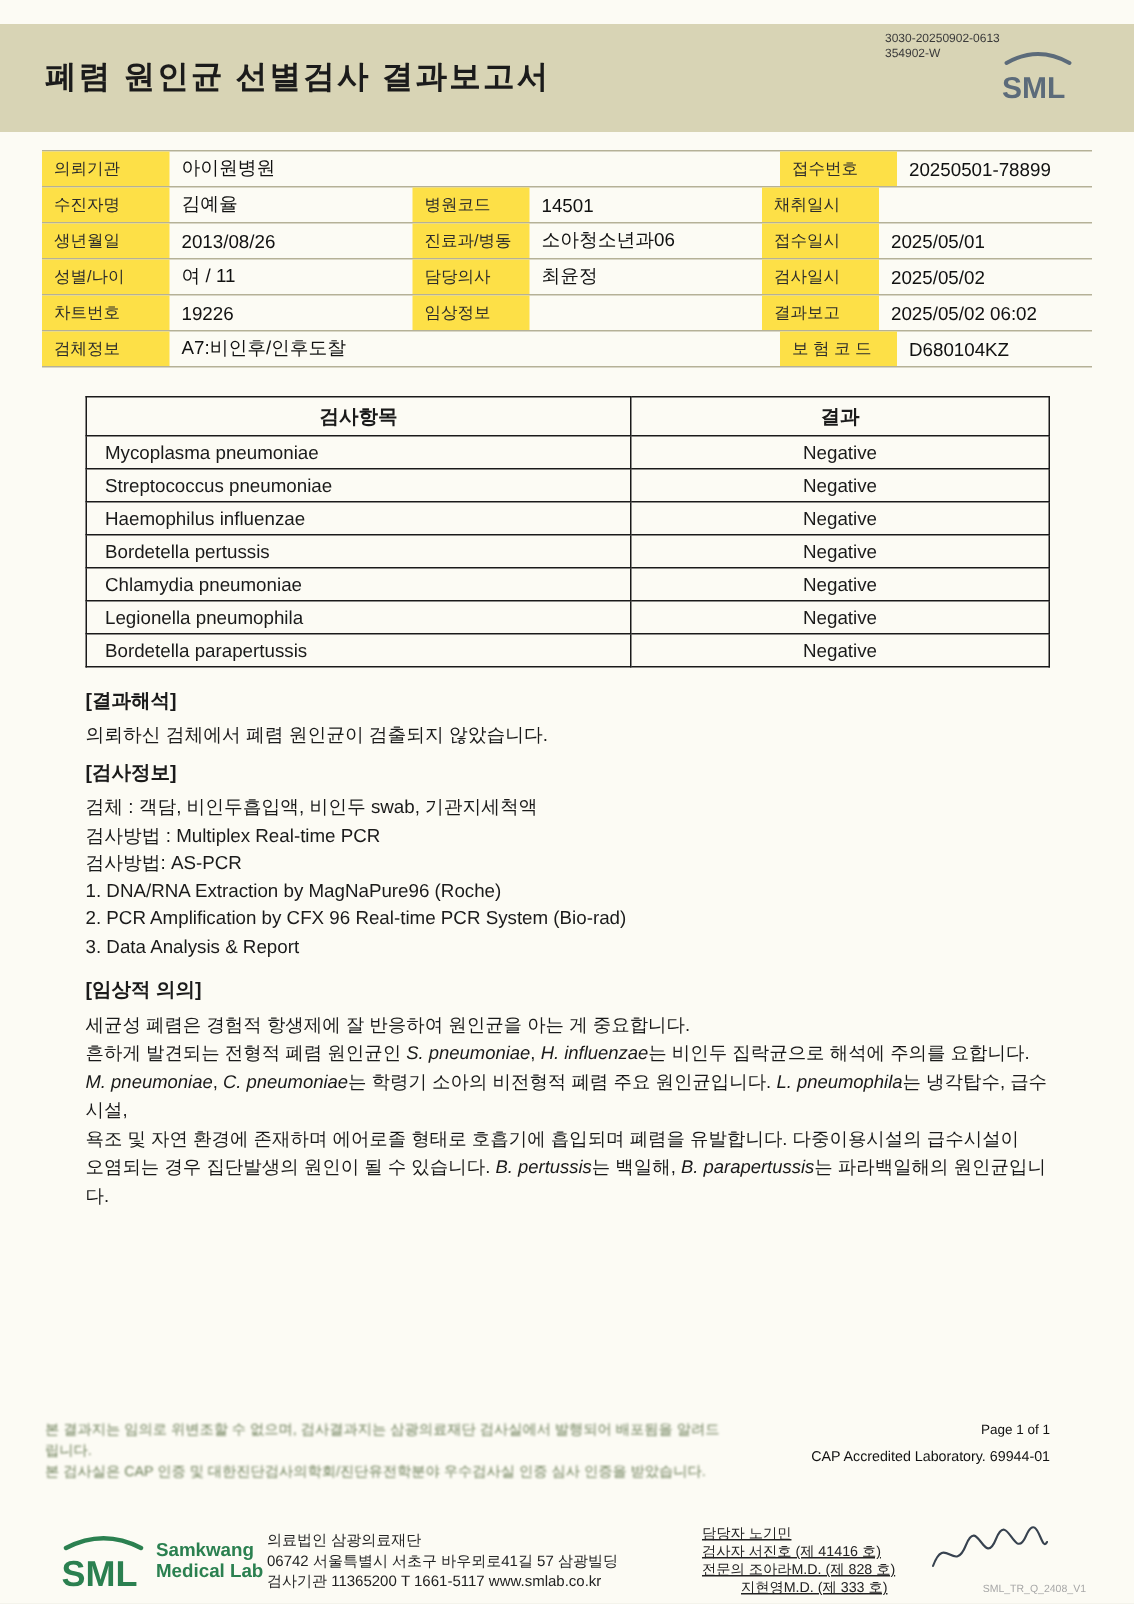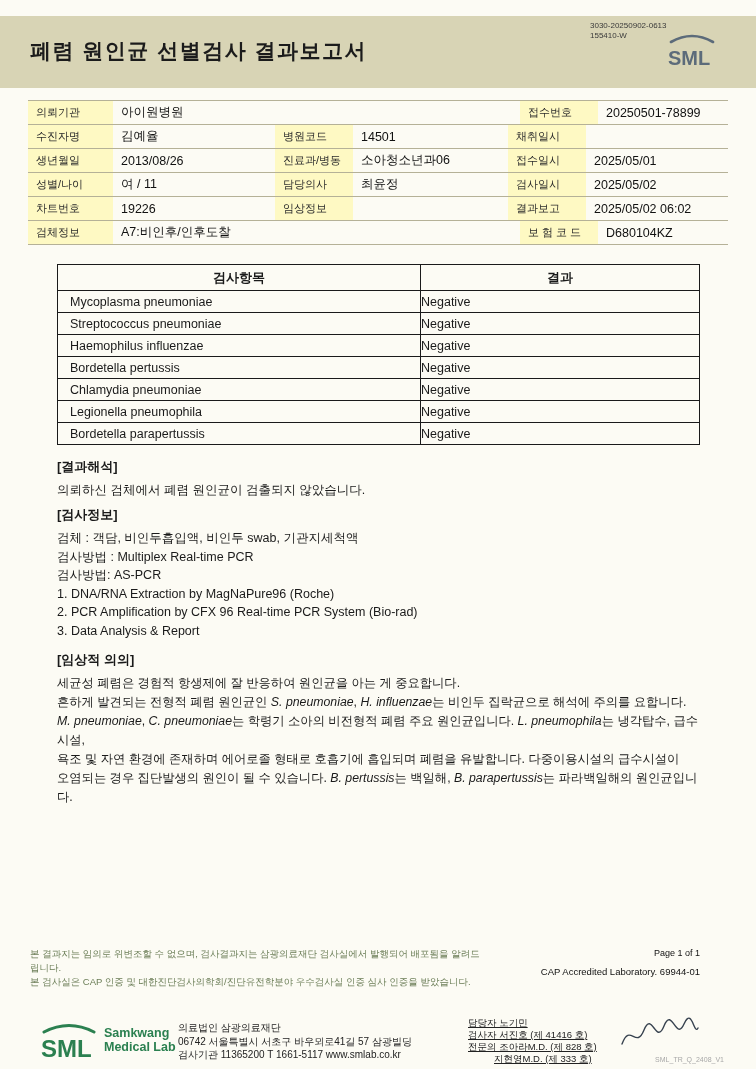--- a/index.html
+++ b/index.html
@@ -24,21 +24,21 @@
   .doc-codes {
     position:absolute; left:590px; top:5px;
     font-size:8px; line-height:10px; color:#3a3a3a;
   }
   .logo-header { position:absolute; left:666px; top:13px; }
 
   
   .info { position:absolute; left:28px; top:100px; width:700px; border-top:1px solid #b5b197; }
   .irow { display:flex; height:24px; border-bottom:1px solid #b5b197; }
   .ilabel {
-    background:#fef9c3; display:flex; align-items:center;
+    background:#fde047; display:flex; align-items:center;
     padding-left:8px; font-size:11px; color:#2b2b2b;
   }
   .ival { display:flex; align-items:center; padding-left:8px; font-size:12.5px; color:#111; }
   .w1l { width:85px; } .w1v { width:162px; }
   .w2l { width:78px; } .w2v { width:155px; }
   .w3l { width:78px; } .w3v { flex:1; }
   .wmerge { width:407px; }
   .spaced { letter-spacing:3px; }
 
   
@@ -46,21 +46,21 @@
     position:absolute; left:57px; top:264px; width:643px;
     border-collapse:collapse; border:1.5px solid #1a1a1a;
   }
   table.results th {
     border:1px solid #1a1a1a; height:26px; font-size:13px; font-weight:bold; text-align:center;
   }
   table.results th.col-item { width:363px; }
   table.results td {
     border:1px solid #1a1a1a; height:22px; font-size:12.5px; padding-left:12px;
   }
-  table.results td.res { text-align:left; padding-left:0; }
+  table.results td.res { text-align:center; padding-left:0; }
 
   
   .section { position:absolute; left:57px; width:650px; }
   .sec-head { font-size:13px; font-weight:bold; margin-bottom:5px; }
   .sec-line { font-size:12.5px; line-height:18.5px; }
   .sec-interp { top:458px; }
   .sec-testinfo { top:506px; }
   .sec-clinical { top:651px; }
   .sec-clinical .sec-line { font-size:12.3px; line-height:19px; }
   .sec-line i { font-style:italic; }
@@ -89,21 +89,21 @@
 </style>
 </head>
 <body>
 
 <div class="page">
 
   <div class="header-band">
     <div class="report-title">폐렴 원인균 선별검사 결과보고서</div>
     <div class="doc-codes">
       <div>3030-20250902-0613</div>
-      <div>155410-W</div>
+      <div>354902-W</div>
     </div>
     <div class="logo-header">
       <svg width="52" height="44" viewBox="0 0 52 44">
         <path d="M5 13 Q26 1 47 13" fill="none" stroke="#5c6b7a" stroke-width="2.6" stroke-linecap="round"></path>
         <text x="2" y="36" font-size="20" font-weight="bold" fill="#5c6b7a" font-family="Liberation Sans, sans-serif">SML</text>
       </svg>
     </div>
   </div>
 
   <div class="info">

